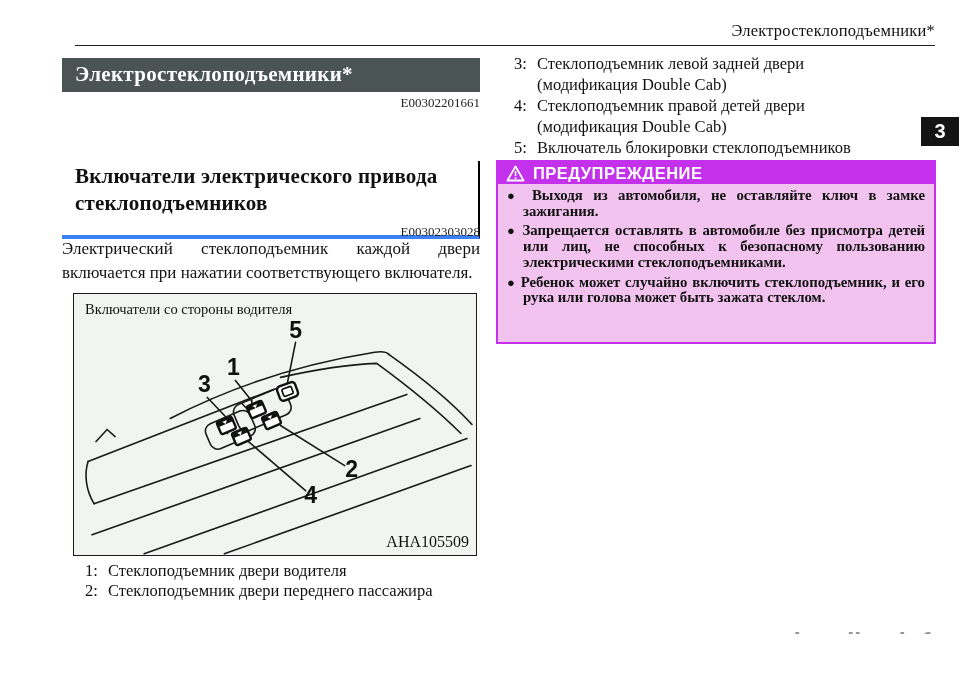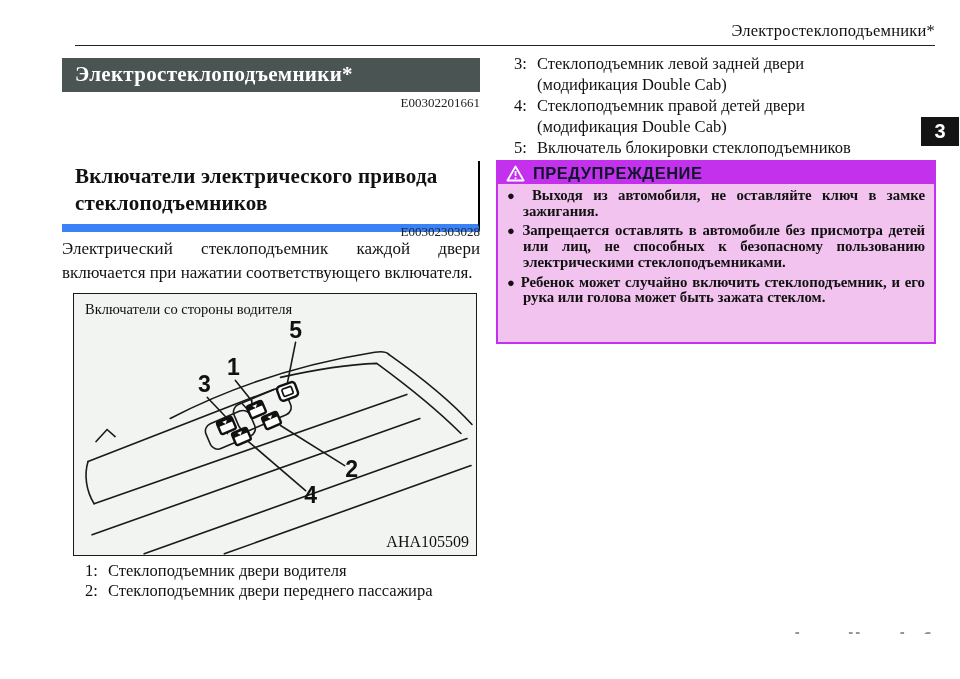--- a/index.html
+++ b/index.html
@@ -14,22 +14,22 @@
   
   .h1box{position:absolute;left:62px;top:58px;width:418px;height:34px;box-sizing:border-box;
          background:var(--heading_bg,#4a5452);color:#fff;font-weight:bold;font-size:21px;
          padding:4px 0 0 13px;letter-spacing:.3px;}
   .code{position:absolute;width:418px;left:62px;text-align:right;font-size:13px;color:#222;}
   #code1{top:95px;} #code2{top:224px;}
   .bodyp{position:absolute;left:62px;width:418px;font-size:17px;line-height:24px;
          text-align:justify;margin:0;}
   #p1{top:110px;} #p2{top:237px;}
   .h2box{position:absolute;left:62px;top:161px;width:418px;box-sizing:border-box;
-         font-weight:bold;font-size:21px;line-height:27px;padding:2px 10px 7px 13px;
-         border-right:2px solid #000;border-bottom:8px solid #3b82f6;letter-spacing:.2px;}
+         font-weight:bold;font-size:21px;line-height:27px;padding:2px 10px 18px 13px;
+         border-right:2px solid #000;border-bottom:4px solid #3b82f6;letter-spacing:.2px;}
 
   .figure{position:absolute;left:73px;top:293px;width:404px;height:263px;box-sizing:border-box;
           border:1.5px solid #1a1a1a;background:var(--figure_bg,#f1f4f0);}
   .fig-caption{position:absolute;top:7px;left:11px;font-size:14.5px;}
   .fig-code{position:absolute;bottom:4px;right:7px;font-size:16px;}
   .figure svg{position:absolute;left:0;top:0;width:100%;height:100%;}
   .callout-num{font-family:"Liberation Sans","DejaVu Sans",sans-serif;font-weight:bold;
                font-size:23px;fill:#111;}
 
   .legend{position:absolute;font-size:16.5px;}
@@ -39,21 +39,21 @@
   .leg-num{flex:none;width:23px;}
   .leg-text{flex:1;}
   .leg-sub{display:block;}
 
   
   .warning{position:absolute;left:496px;top:160px;width:440px;height:184px;box-sizing:border-box;
            border:2px solid var(--warning_border,#c431ec);background:var(--warning_body_bg,#f1c3ee);
            overflow:hidden;}
   .warn-header{height:22px;background:var(--warning_header_bg,#c431ec);display:flex;
                align-items:center;gap:8px;padding-left:8px;}
-  .warn-title{color:#0f172a;font-family:"Liberation Sans","DejaVu Sans",sans-serif;
+  .warn-title{color:#ffffff;font-family:"Liberation Sans","DejaVu Sans",sans-serif;
               font-weight:bold;font-size:16.5px;letter-spacing:.5px;}
   .warn-body{padding:4px 9px 0 9px;}
   .warn-item{font-weight:bold;font-size:14.8px;line-height:15.9px;text-align:justify;
              padding-left:16px;text-indent:-16px;margin:0 0 3.5px 0;}
   .warn-item .bullet{font-size:13px;}
 
   .chapter-tab{position:absolute;left:921px;top:117px;width:38px;height:29px;background:#141414;
                color:#fff;font-family:"Liberation Sans","DejaVu Sans",sans-serif;font-weight:bold;
                font-size:20px;display:flex;align-items:center;justify-content:center;}
 

